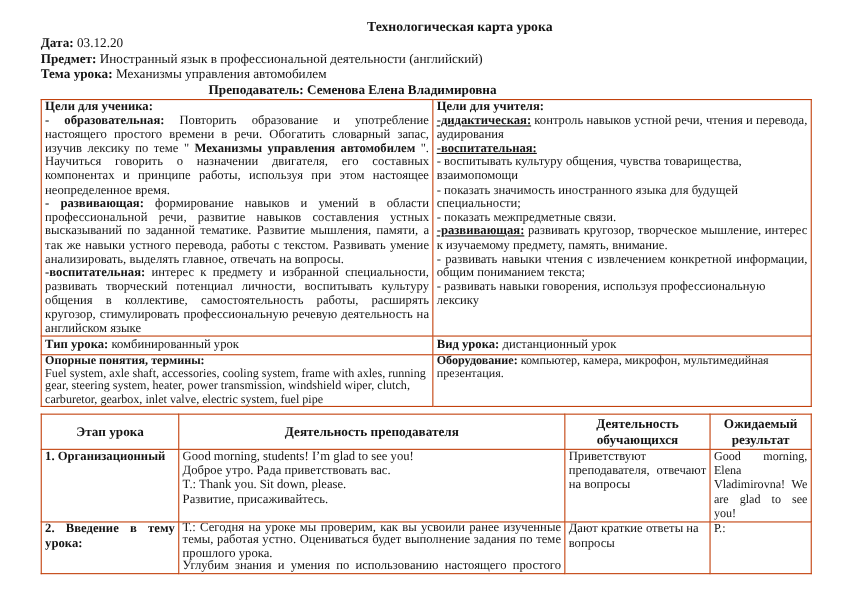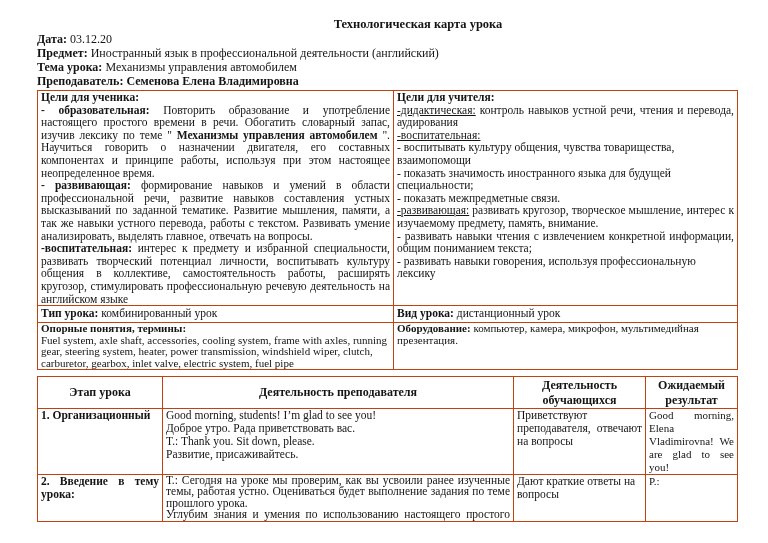--- a/index.html
+++ b/index.html
@@ -1,19 +1,19 @@
 <!DOCTYPE html>
 <html><head>
 <meta charset="utf-8">
 <style>
   html, body { margin:0; padding:0; background:#ffffff; width:768px; height:543px; overflow:hidden; }
   body { font-family:"Liberation Serif", serif; color:#141414; }
   .page { box-sizing:border-box; width:635px; height:543px; padding:16px 31px 0 37px;border-radius:14px; }
-  .b { font-weight:bold; }
-  .u { text-decoration:underline; }
+  .b { font-weight:bold;text-align:center; }
+  .u { text-decoration:underline;font-weight:bold; }
   .j { text-align:justify; }
   .jl { text-align:justify; text-align-last:justify; }
   p { margin:0; }
 
   .title { width:638px; margin-left:62px; text-align:center; font-weight:bold; font-size:12.5px; line-height:16px; }
   .meta { font-size:12px; line-height:14px; margin-bottom:2px; }
 
   table { border-collapse:collapse; table-layout:fixed; width:700px; }
   td { border:1px solid #c2410c; vertical-align:top; padding:0 3px; box-sizing:border-box; overflow:hidden; }
 

